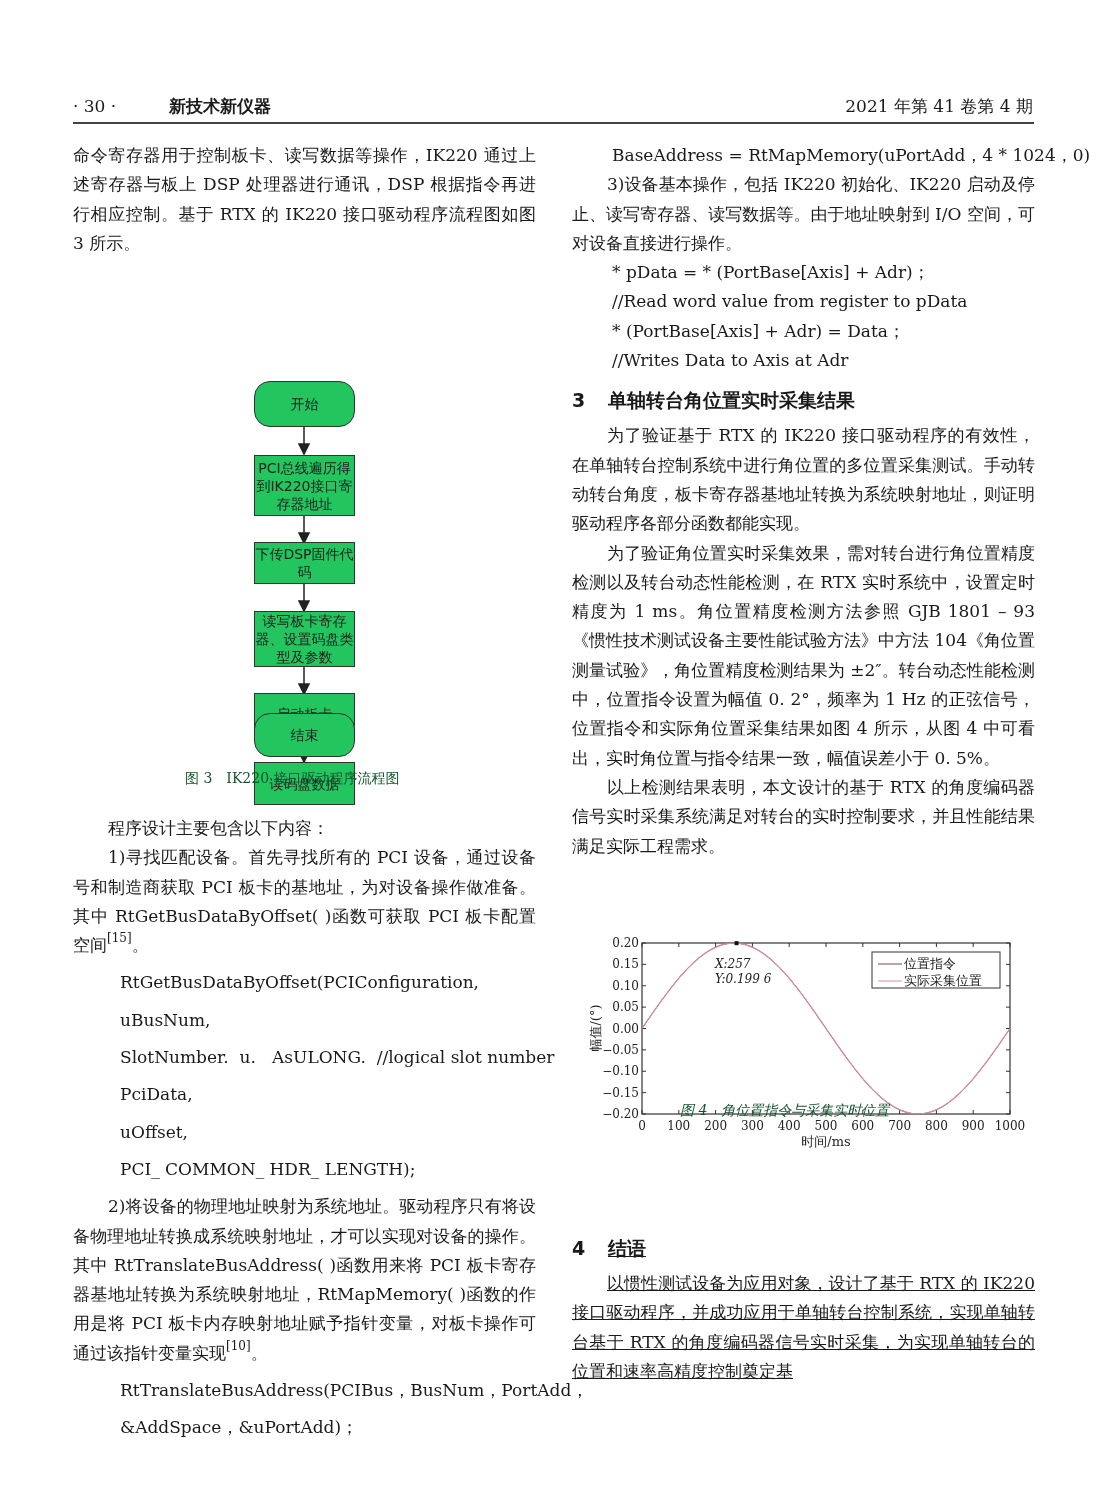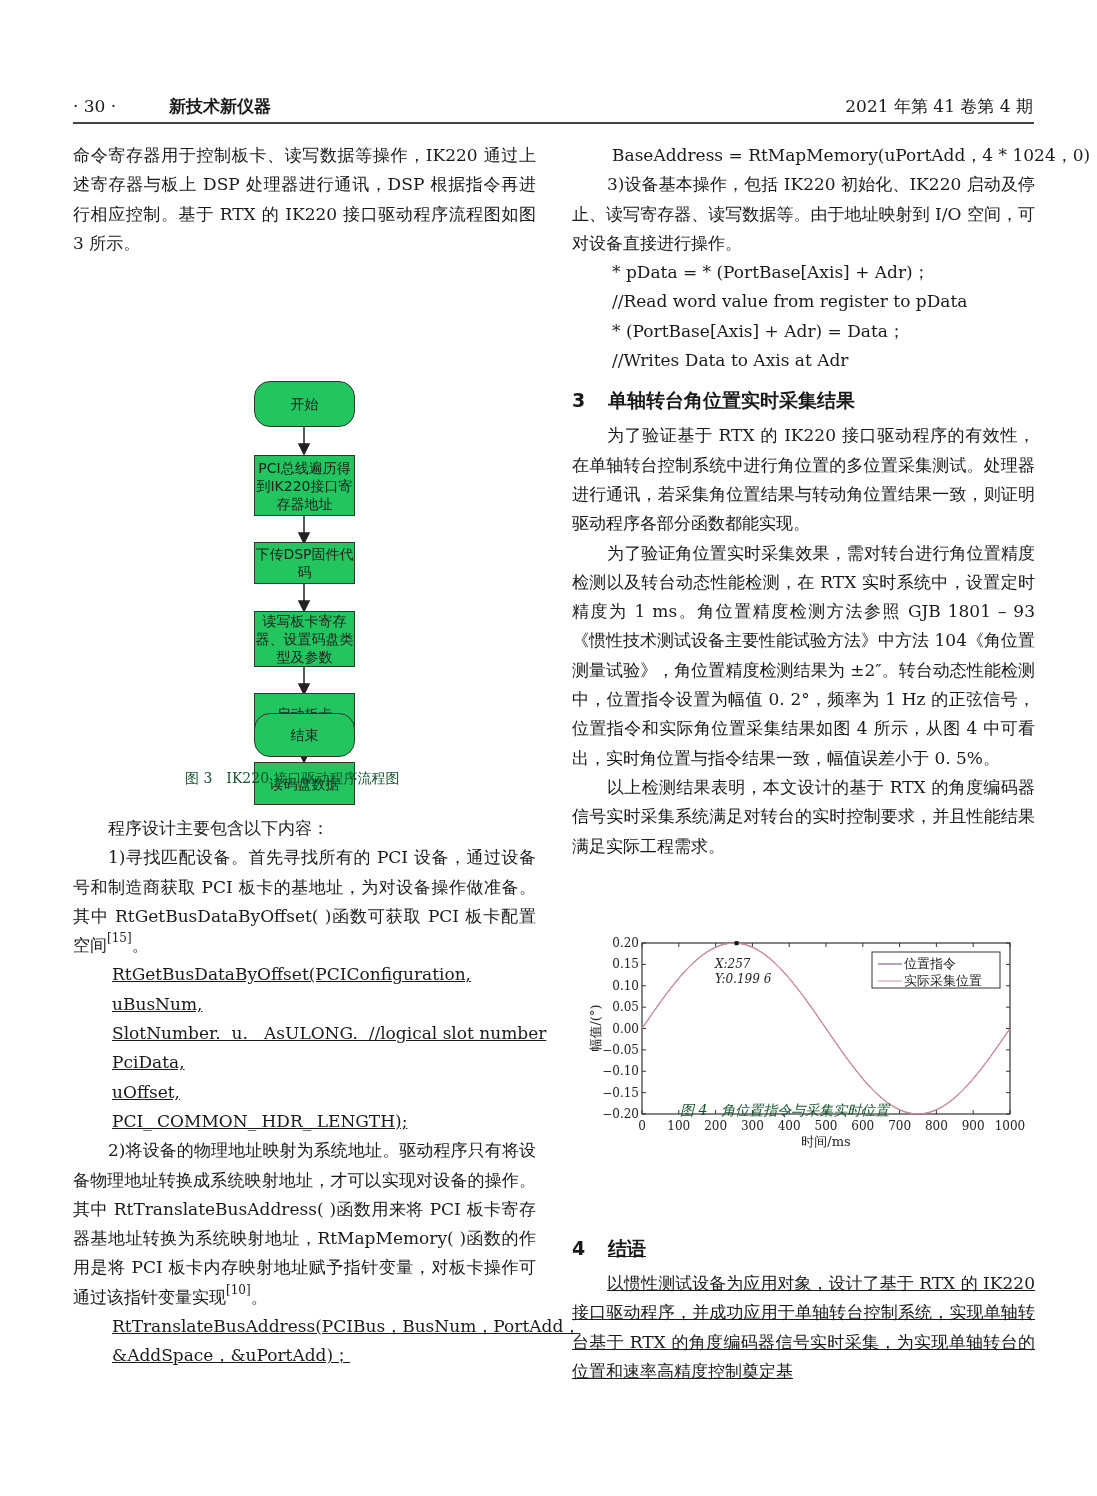--- a/index.html
+++ b/index.html
@@ -9,21 +9,21 @@
   .hdr-left { left:73px; }
   .hdr-left .pg { display:inline-block; width:96px; }
   .hdr-left .jt { font-family:"DejaVu Sans","Liberation Sans",sans-serif; font-weight:bold; }
   .hdr-right { right:64px; font-family:"DejaVu Serif",serif; }
   .rule { position:absolute; left:73px; top:122px; width:961px; height:2px; background:#444; }
   .col { position:absolute; width:463px; font-size:17px; line-height:29.3px; }
   .col-left { left:73px; top:141px; }
   .col-right { left:572px; top:141px; }
   .p { margin:0; text-align:justify; text-align-last:left; }
   .ind { text-indent:35px; }
-  .code { margin:0; padding-left:39px; white-space:nowrap;text-decoration:underline; }
+  .code { margin:8px; padding-left:39px; white-space:nowrap; }
   .code2 { margin:0; padding-left:40px; white-space:nowrap; }
   sup { font-size:12px; vertical-align:top; line-height:10px; position:relative; top:2px; }
   h3 { margin:10px 0 6px 0; font-size:19px; line-height:30px; font-family:"DejaVu Sans","Liberation Sans",sans-serif; font-weight:bold; }
   h3 .num { display:inline-block; width:36px; }
   .fc { position:absolute; left:0; top:0; }
   .fbox { position:absolute; border:1.5px solid #333; background:#22c55e; box-sizing:border-box;
           display:flex; align-items:center; justify-content:center; text-align:center;
           font-size:14px; line-height:18px; font-family:"DejaVu Sans","Liberation Sans",sans-serif; color:#222; }
   .fround { border-radius:16px; }
   .caption { position:absolute; font-size:14px; line-height:20px; font-family:"DejaVu Serif",serif; color:#14532d; white-space:nowrap; }
@@ -90,21 +90,21 @@
 </div>
 
 <div class="col col-right">
   <p class="code2">BaseAddress = RtMapMemory(uPortAdd，4 * 1024，0)；</p>
   <p class="p ind">3)设备基本操作，包括 IK220 初始化、IK220 启动及停止、读写寄存器、读写数据等。由于地址映射到 I/O 空间，可对设备直接进行操作。</p>
   <p class="code2">* pData = * (PortBase[Axis] + Adr)；</p>
   <p class="code2">//Read word value from register to pData</p>
   <p class="code2">* (PortBase[Axis] + Adr) = Data；</p>
   <p class="code2">//Writes Data to Axis at Adr</p>
   <h3><span class="num">3</span><span>单轴转台角位置实时采集结果</span></h3>
-  <p class="p ind">为了验证基于 RTX 的 IK220 接口驱动程序的有效性，在单轴转台控制系统中进行角位置的多位置采集测试。处理器进行通讯，若采集角位置结果与转动角位置结果一致，则证明驱动程序各部分函数都能实现。</p>
+  <p class="p ind">为了验证基于 RTX 的 IK220 接口驱动程序的有效性，在单轴转台控制系统中进行角位置的多位置采集测试。手动转动转台角度，板卡寄存器基地址转换为系统映射地址，则证明驱动程序各部分函数都能实现。</p>
   <p class="p ind">为了验证角位置实时采集效果，需对转台进行角位置精度检测以及转台动态性能检测，在 RTX 实时系统中，设置定时精度为 1 ms。角位置精度检测方法参照 GJB 1801 – 93《惯性技术测试设备主要性能试验方法》中方法 104《角位置测量试验》，角位置精度检测结果为 ±2″。转台动态性能检测中，位置指令设置为幅值 0. 2°，频率为 1 Hz 的正弦信号，位置指令和实际角位置采集结果如图 4 所示，从图 4 中可看出，实时角位置与指令结果一致，幅值误差小于 0. 5%。</p>
   <p class="p ind">以上检测结果表明，本文设计的基于 RTX 的角度编码器信号实时采集系统满足对转台的实时控制要求，并且性能结果满足实际工程需求。</p>
 </div>
 
 <div class="chart">
   <svg width="470" height="230" viewBox="0 0 470 230" font-family="DejaVu Serif, serif" font-size="12" fill="#222">
 
     <rect x="70" y="13" width="368" height="171" fill="none" stroke="#333" stroke-width="1.2"></rect>
     <g id="yticks">
         <line x1="70" y1="13" x2="74" y2="13" stroke="#333"></line>

